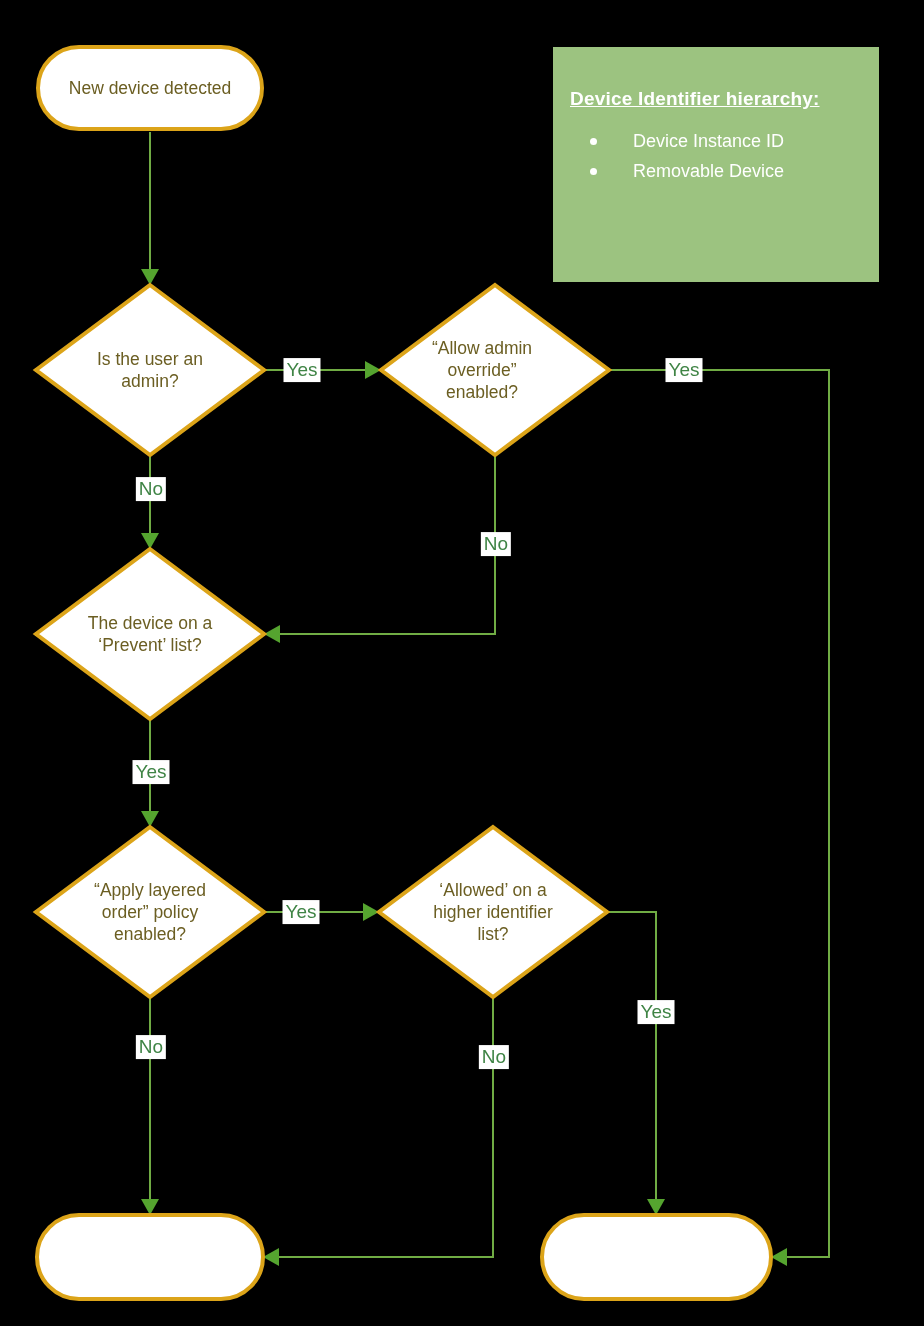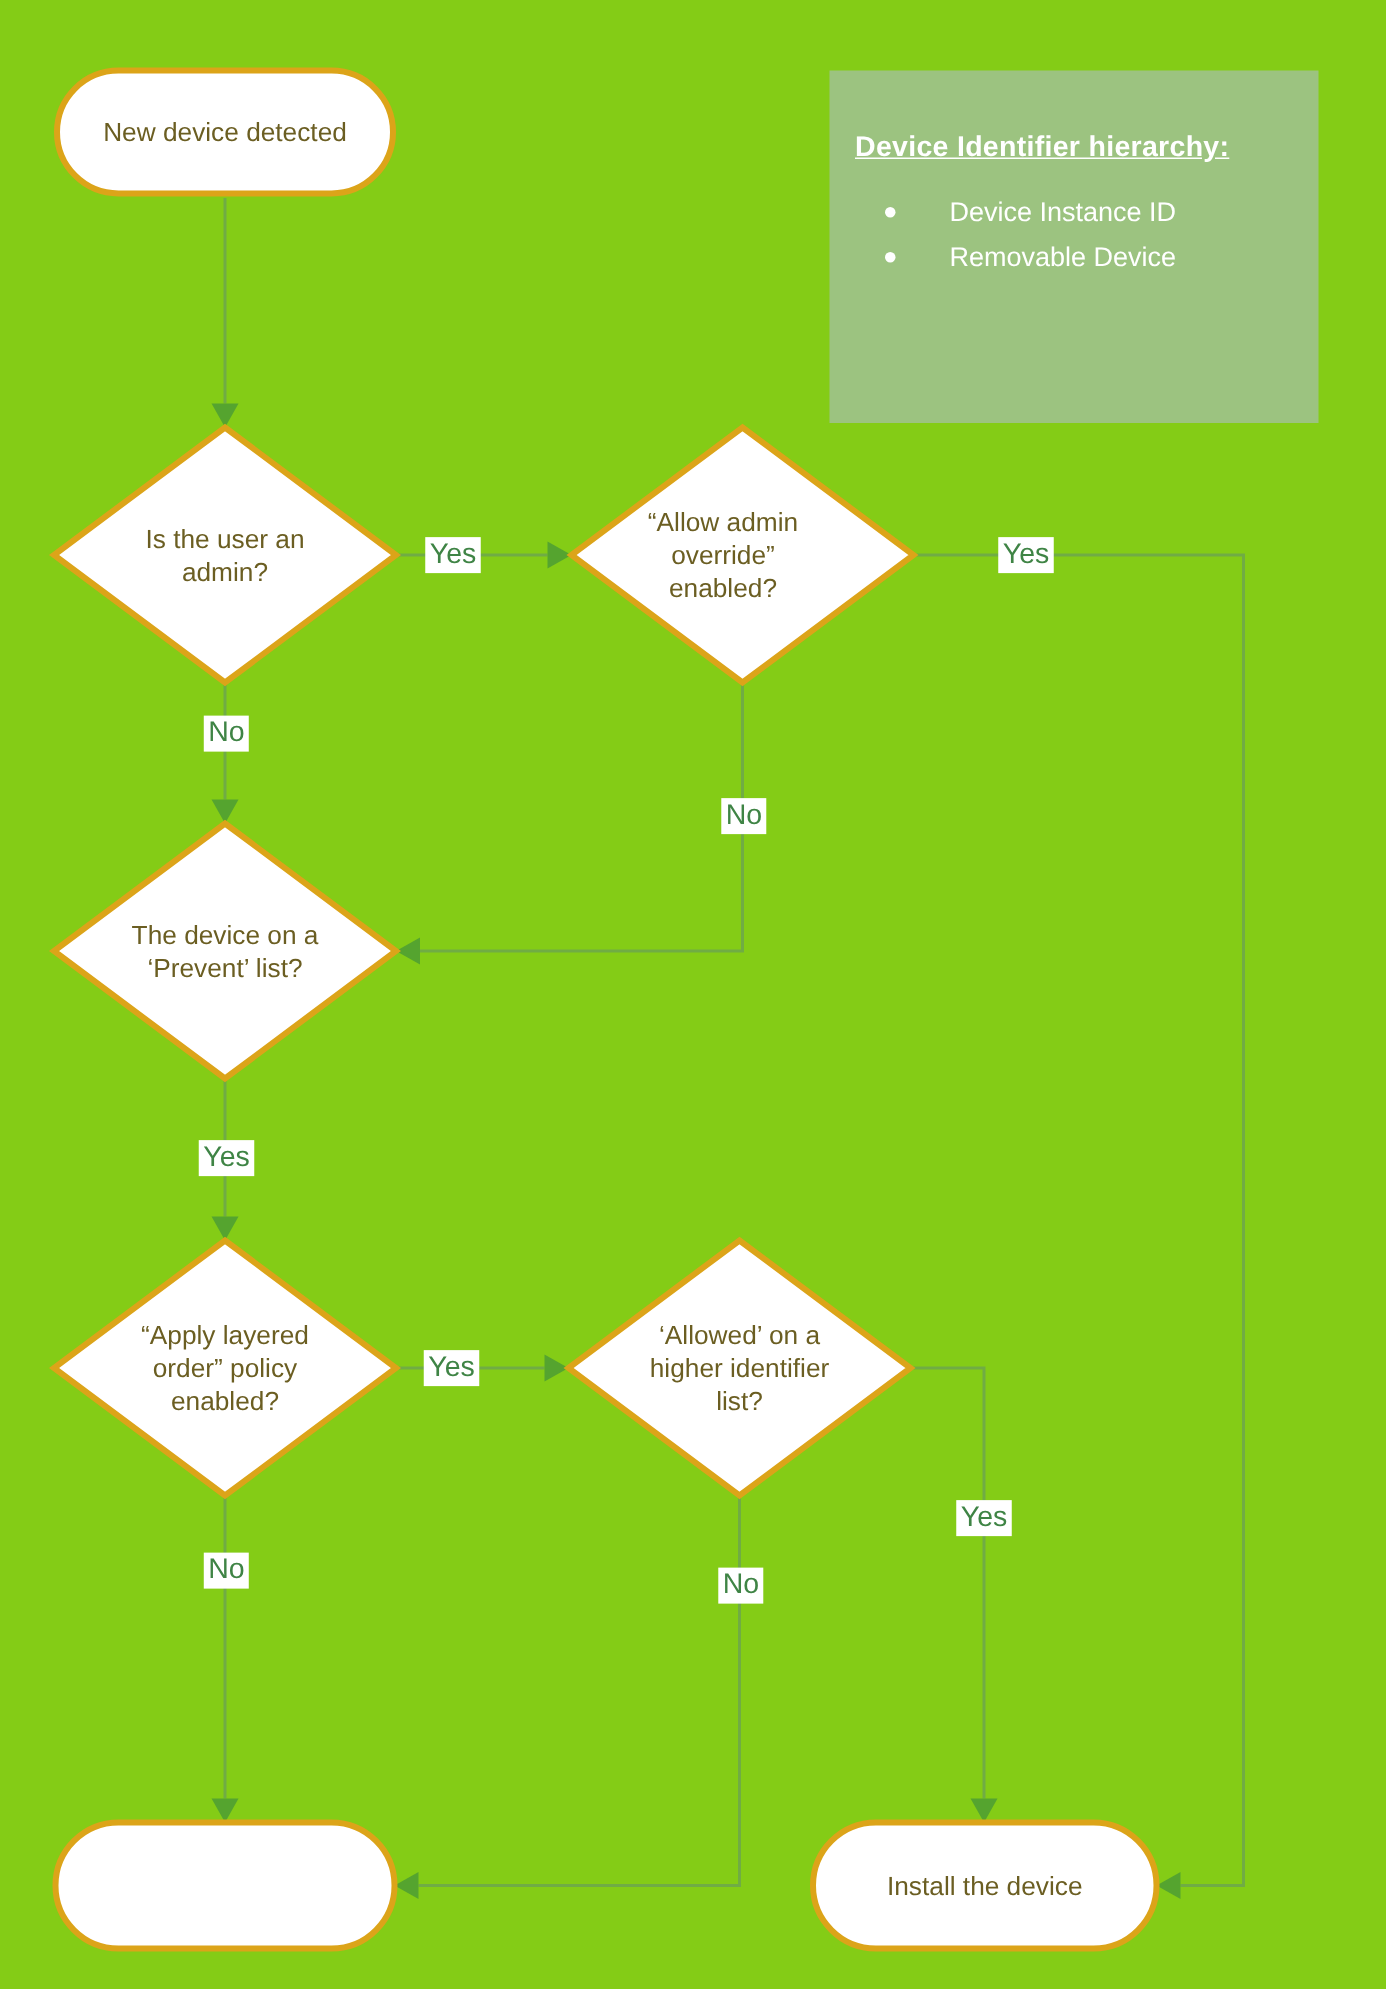--- a/index.html
+++ b/index.html
@@ -7,21 +7,21 @@
     --shape-text:#6B5E22;
     --line:#70AC44;
     --arrow:#55A42F;
     --label-text:#3F8445;
     --legend-bg:#9CC380;
     --legend-text:#FFFFFF;
   }
   *{box-sizing:border-box;}
   html,body{margin:0;padding:0;background:#fff;}
   body{font-family:"Liberation Sans","DejaVu Sans",sans-serif;}
-  .canvas{position:relative;width:924px;height:1326px;background:#84cc16;overflow:hidden;}
+  .canvas{position:relative;width:924px;height:1326px;background:#000000;overflow:hidden;}
   svg.layer{position:absolute;left:0;top:0;width:924px;height:1326px;}
   .diamond{fill:#fff;stroke:var(--shape-border);stroke-width:4;stroke-linejoin:miter;}
   .terminal{fill:#fff;stroke:var(--shape-border);stroke-width:4;}
   .connector{fill:none;stroke:var(--line);stroke-width:2;}
   .arrowhead{fill:var(--arrow);stroke:none;}
   .node-label{
     position:absolute;display:flex;align-items:center;justify-content:center;
     text-align:center;color:var(--shape-text);font-size:17.5px;line-height:1.27;
     white-space:pre-line;
   }
@@ -93,21 +93,20 @@
 override”
 enabled?</div>
   <div class="node-label" style="left:58px;top:610px;width:184px;height:48px;">The device on a
 ‘Prevent’ list?</div>
   <div class="node-label" style="left:70px;top:878px;width:160px;height:68px;">“Apply layered
 order” policy
 enabled?</div>
   <div class="node-label" style="left:413px;top:878px;width:160px;height:68px;">‘Allowed’ on a
 higher identifier
 list?</div>
-  <div class="node-label" style="left:550px;top:1220px;width:213px;height:74px;">Install the device</div>
 
   <div class="edge-label" style="left:302px;top:370px;">Yes</div>
   <div class="edge-label" style="left:151px;top:489px;">No</div>
   <div class="edge-label" style="left:684px;top:370px;">Yes</div>
   <div class="edge-label" style="left:496px;top:544px;">No</div>
   <div class="edge-label" style="left:151px;top:772px;">Yes</div>
   <div class="edge-label" style="left:301px;top:912px;">Yes</div>
   <div class="edge-label" style="left:151px;top:1047px;">No</div>
   <div class="edge-label" style="left:494px;top:1057px;">No</div>
   <div class="edge-label" style="left:656px;top:1012px;">Yes</div>

